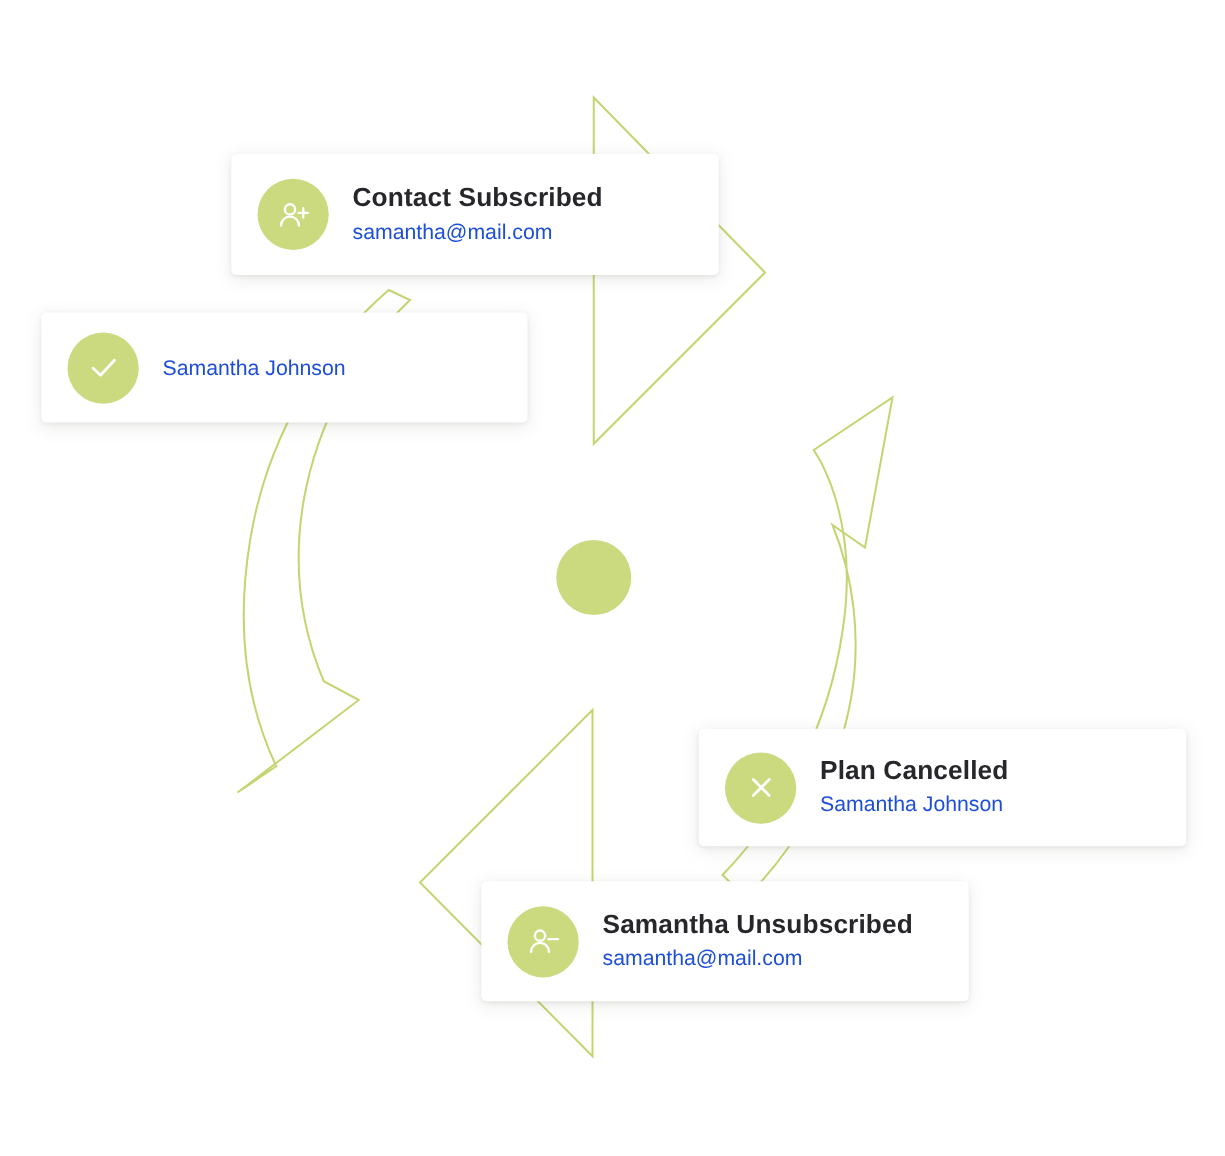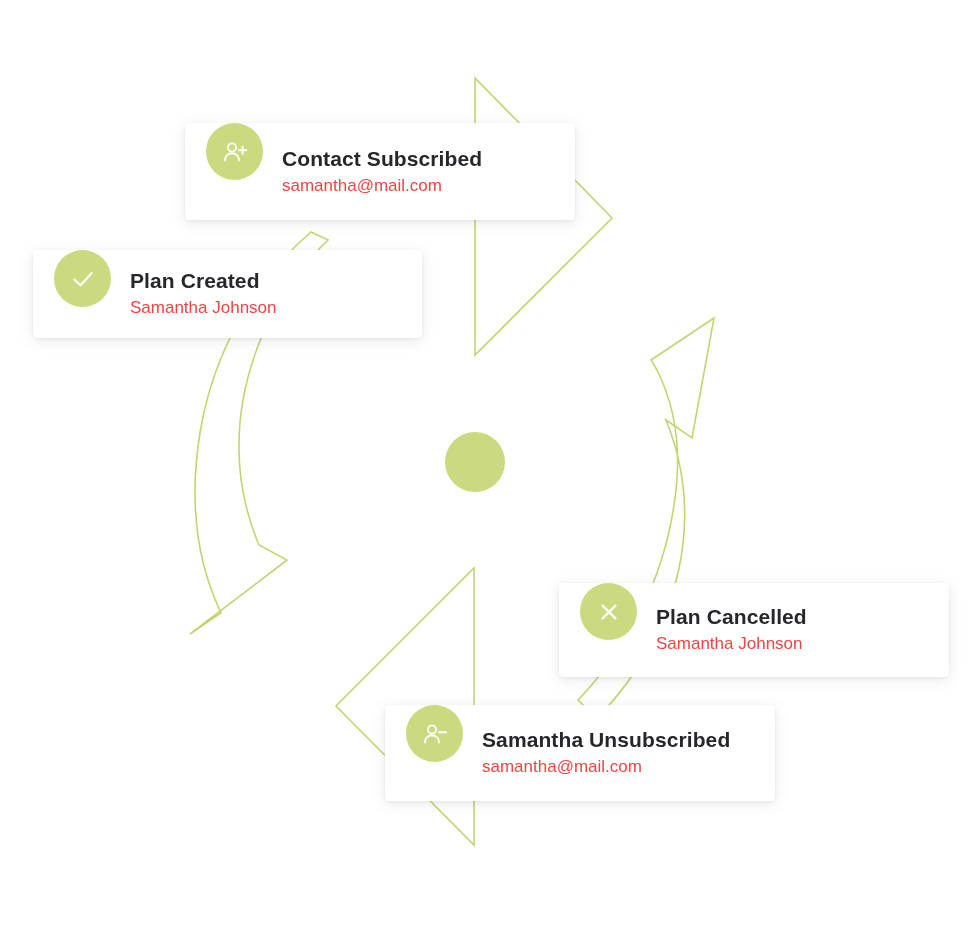--- a/index.html
+++ b/index.html
@@ -22,20 +22,21 @@
     top: 0;
     width: 980px;
     height: 925px;
   }
   .event-card {
     position: absolute;
     background: #ffffff;
     border-radius: 4px;
     box-shadow: 0 3px 14px rgba(120,125,110,0.16), 0 1px 3px rgba(120,125,110,0.10);
     display: flex;
+    align-items: center;
     padding-left: 21px;
   }
   .card-icon {
     width: 57px;
     height: 57px;
     border-radius: 50%;
     background: #cbd97f;
     flex: 0 0 57px;
     display: flex;
     align-items: center;
@@ -52,21 +53,21 @@
     font-size: 21px;
     font-weight: 700;
     color: #26262b;
     letter-spacing: 0.1px;
     line-height: 1.3;
     white-space: nowrap;
   }
   .card-sub {
     font-size: 17px;
     font-weight: 400;
-    color: #ef4444;
+    color: #1d4ed8;
     line-height: 1.45;
     margin-top: 2px;
     white-space: nowrap;
   }
 
   
   #card-contact-subscribed   { left: 185px; top: 123px; width: 390px; height: 97px; }
   #card-plan-created         { left: 33px;  top: 250px; width: 389px; height: 88px; }
   #card-plan-cancelled       { left: 559px; top: 583px; width: 390px; height: 94px; }
   #card-contact-unsubscribed { left: 385px; top: 705px; width: 390px; height: 96px; }
@@ -128,21 +129,20 @@
     </div>
   </div>
 
   <div class="event-card" id="card-plan-created">
     <div class="card-icon">
       <svg width="32" height="32" viewBox="0 0 32 32" fill="none" stroke="#ffffff" stroke-width="2.2" stroke-linecap="round" stroke-linejoin="round">
         <path d="M7.5 16.6 L13.4 22.2 L24.6 10.2"></path>
       </svg>
     </div>
     <div class="card-text">
-      <div class="card-title">Plan Created</div>
       <div class="card-sub">Samantha Johnson</div>
     </div>
   </div>
 
   <div class="event-card" id="card-plan-cancelled">
     <div class="card-icon">
       <svg width="30" height="30" viewBox="0 0 30 30" fill="none" stroke="#ffffff" stroke-width="2.2" stroke-linecap="round">
         <path d="M8.6 8.6 L21.4 21.4 M21.4 8.6 L8.6 21.4"></path>
       </svg>
     </div>

